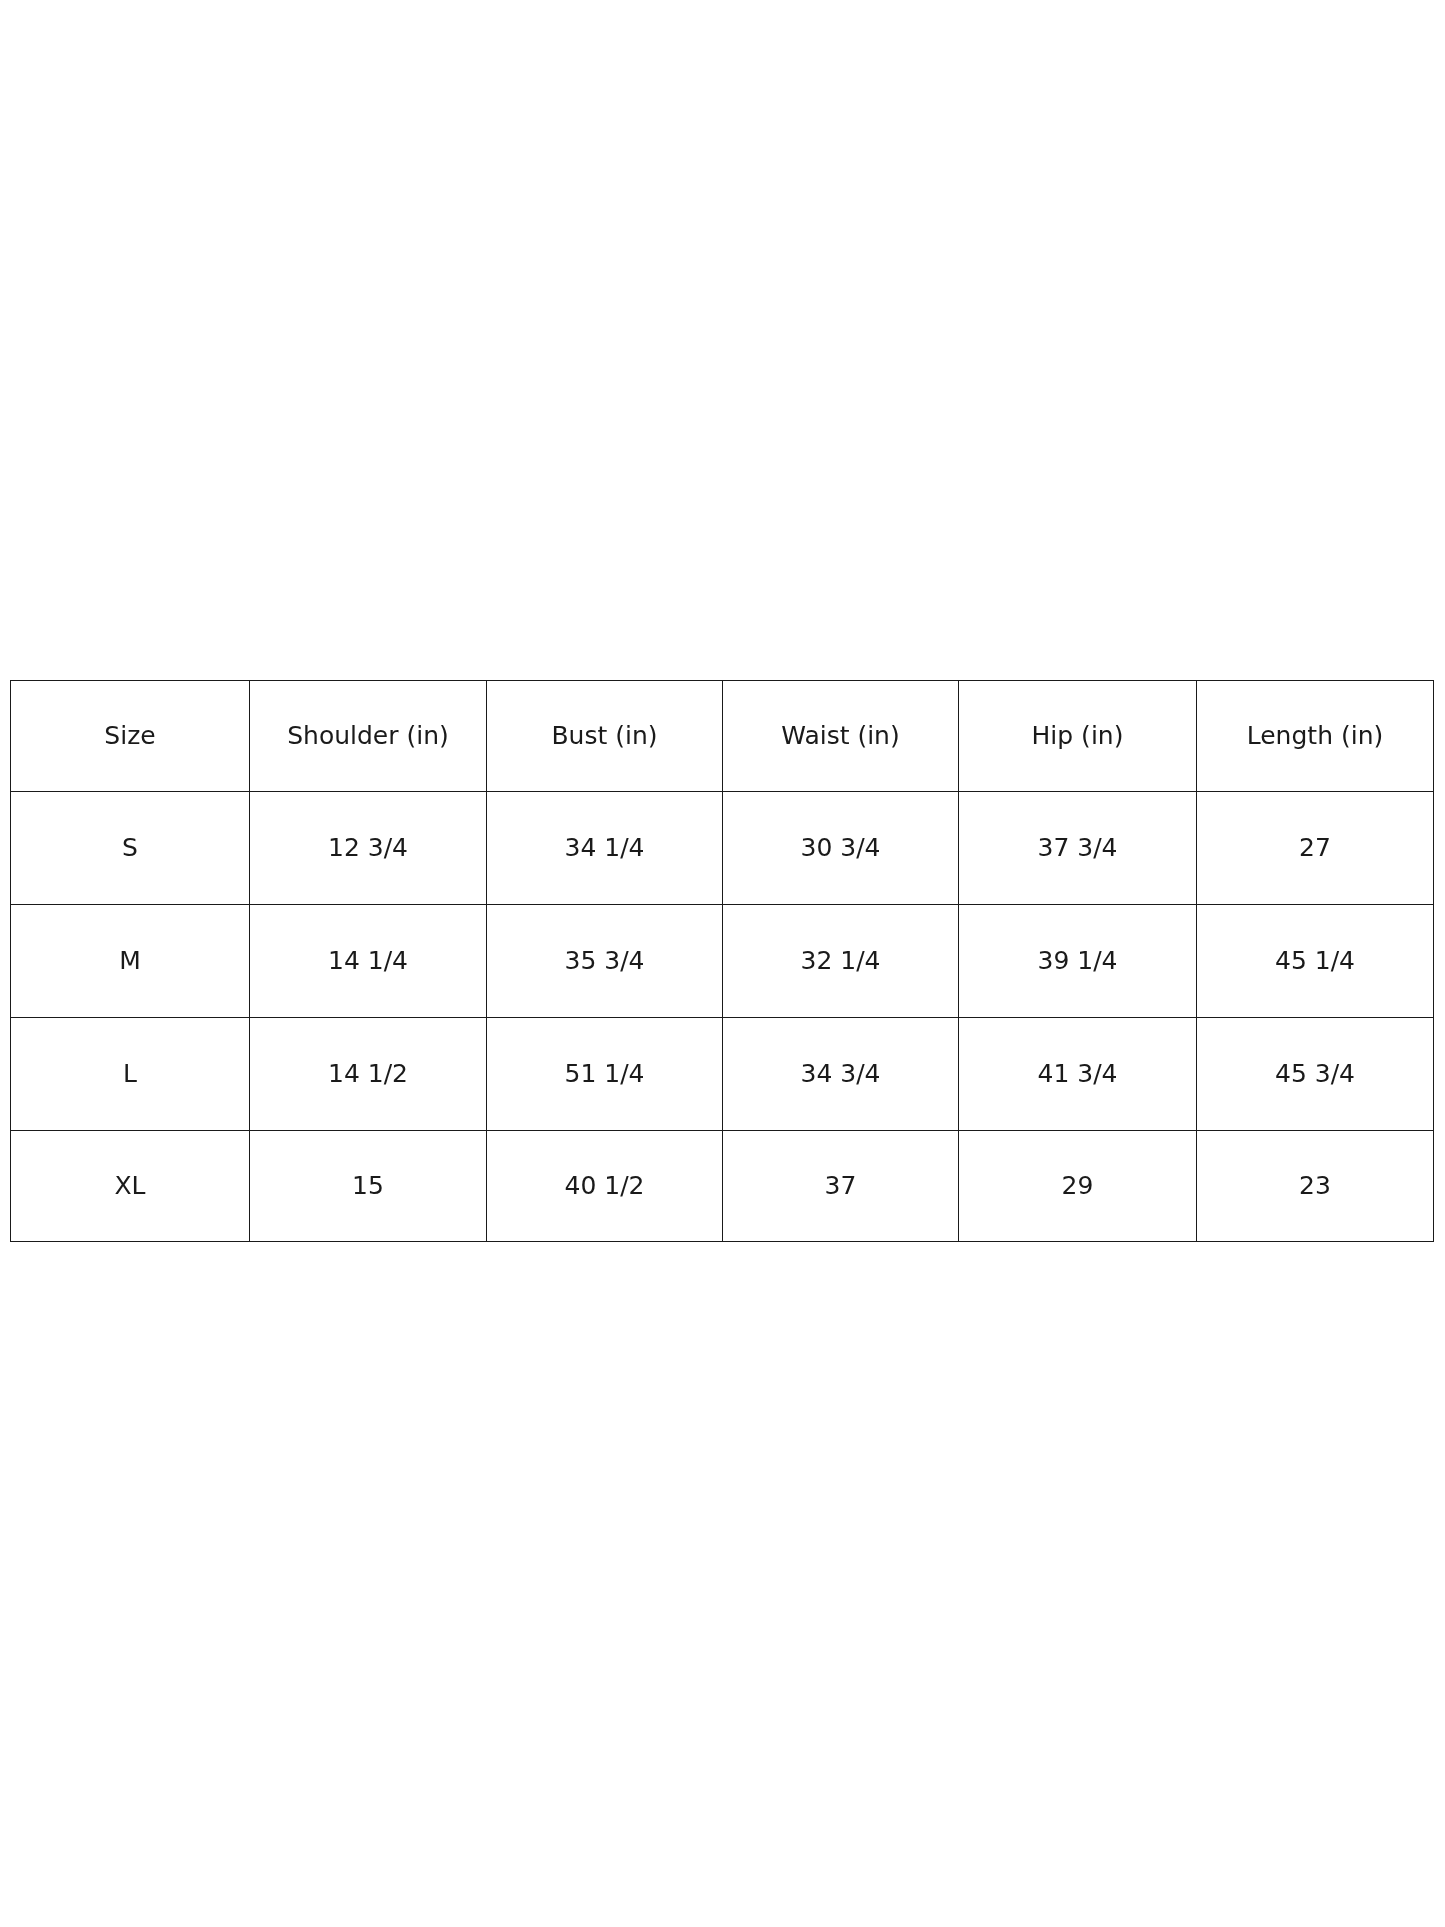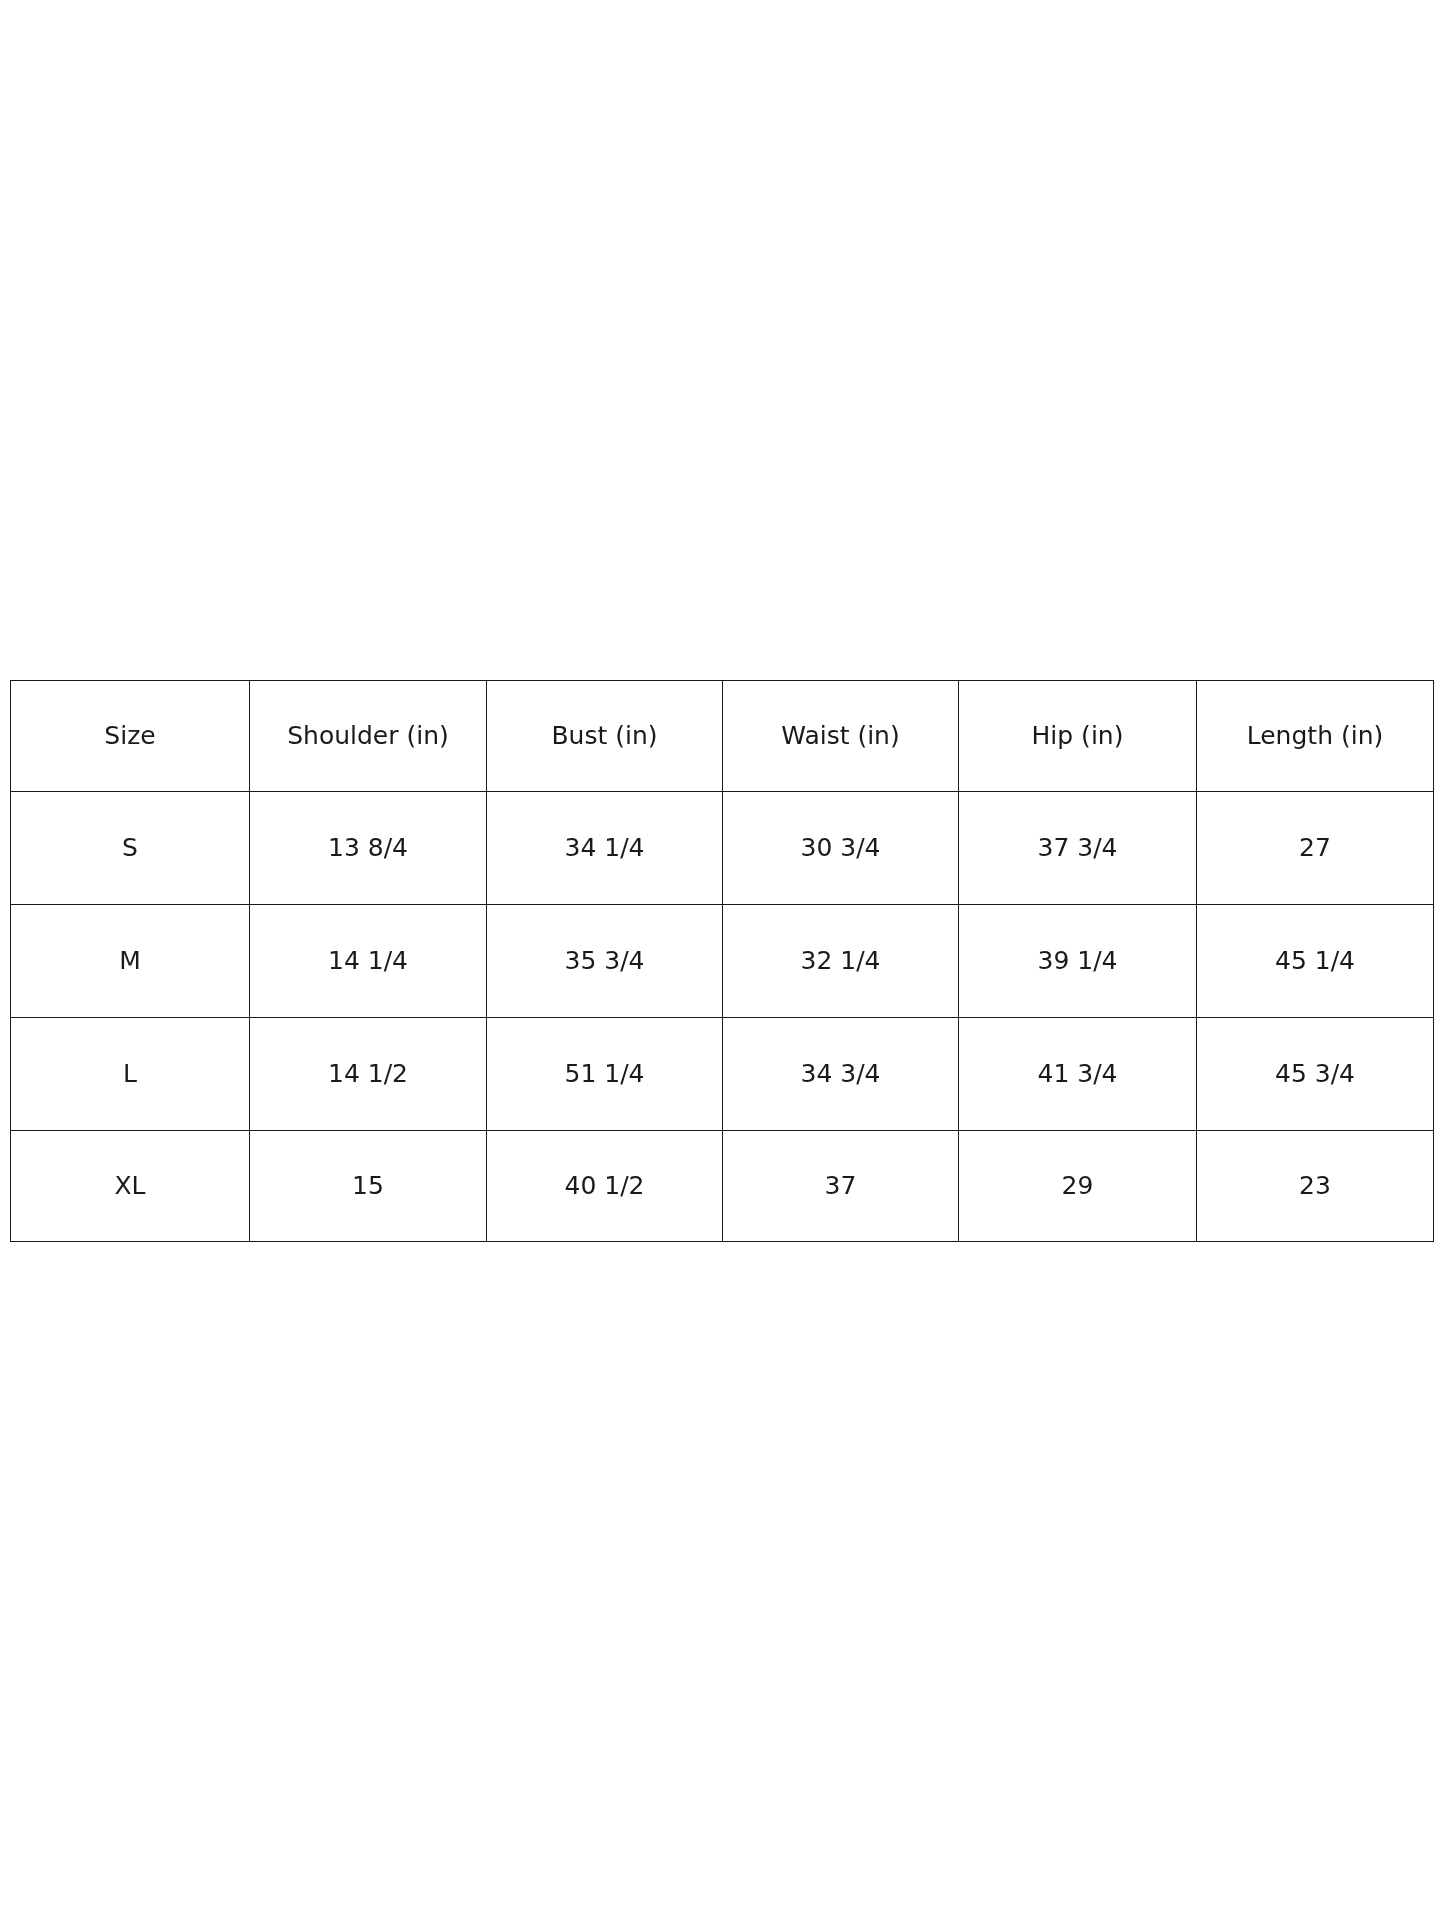--- a/index.html
+++ b/index.html
@@ -93,21 +93,21 @@
           <th>Shoulder (in)</th>
           <th>Bust (in)</th>
           <th>Waist (in)</th>
           <th>Hip (in)</th>
           <th>Length (in)</th>
         </tr>
       </thead>
       <tbody>
         <tr>
           <td>S</td>
-          <td>13 8/4</td>
+          <td>12 3/4</td>
           <td>34 1/4</td>
           <td>30 3/4</td>
           <td>37 3/4</td>
           <td>27</td>
         </tr>
         <tr>
           <td>M</td>
           <td>14 1/4</td>
           <td>35 3/4</td>
           <td>32 1/4</td>

